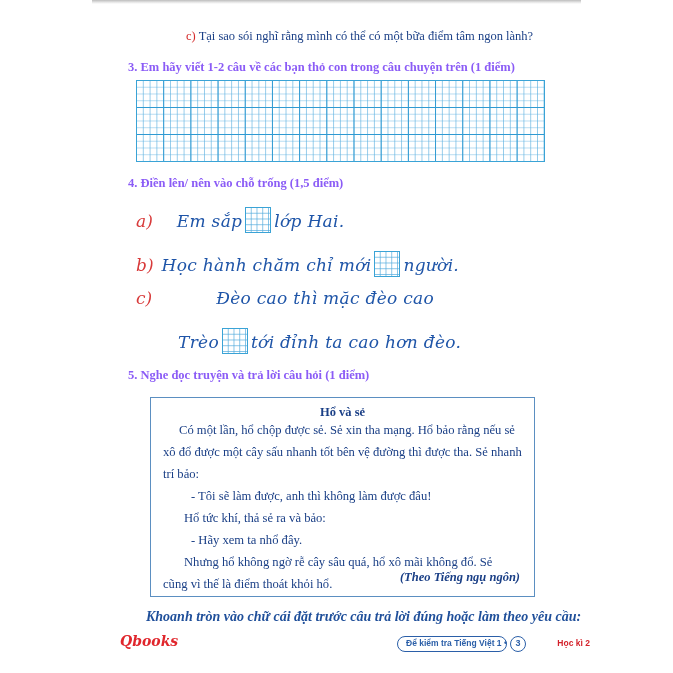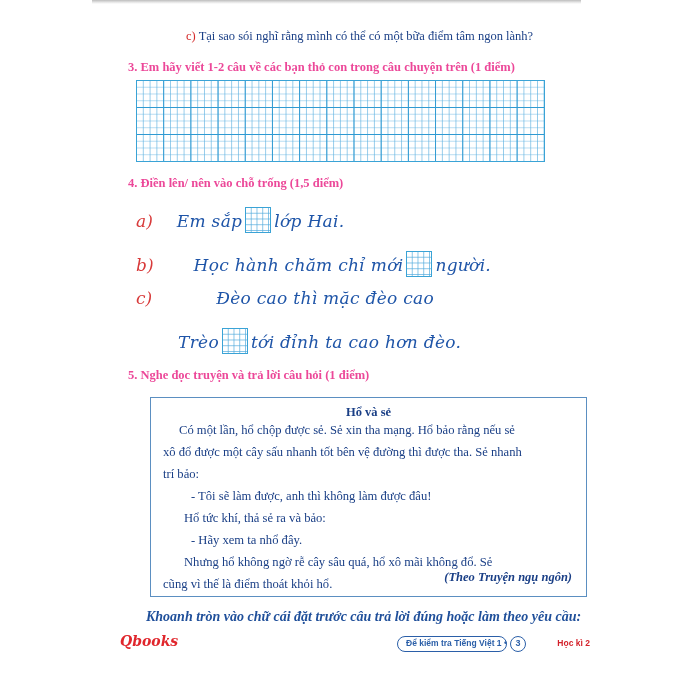--- a/index.html
+++ b/index.html
@@ -7,21 +7,21 @@
     width: 673px; height: 673px; background: #ffffff; position: relative; overflow: hidden;
     font-family: "Liberation Serif", "DejaVu Serif", serif;
   }
   .page-shadow {
     position: absolute; left: 92px; top: 0; width: 489px; height: 4px;
     background: linear-gradient(#bdbdbd, #e8e8e8 60%, #ffffff);
   }
   .abs { position: absolute; }
   .q-text { color: #1a3f86; font-size: 12.5px; white-space: nowrap; }
   .q-letter { color: #d42a2a; }
-  .section-title { color: #ec4899; font-weight: bold; font-size: 12.5px; white-space: nowrap; }
+  .section-title { color: #8b5cf6; font-weight: bold; font-size: 12.5px; white-space: nowrap; }
 
   
   .write-grid {
     position: absolute; left: 136px; top: 80px; width: 409px; height: 82px;
     border: 1.5px solid #3aa3d6; box-sizing: border-box;
     background-color: #fff;
     background-image:
       linear-gradient(to right, #2f9ad2 1.3px, transparent 1.3px),
       linear-gradient(to bottom, #2f9ad2 1.5px, transparent 1.5px),
       linear-gradient(to right, rgba(92,176,224,0.65) 1px, transparent 1px),
@@ -41,21 +41,21 @@
     border: 1.5px solid #3aa3d6; box-sizing: border-box;
     background-image:
       linear-gradient(to right, rgba(80,170,220,0.7) 1px, transparent 1px),
       linear-gradient(to bottom, rgba(80,170,220,0.7) 1px, transparent 1px);
     background-size: 5.75px 100%, 100% 5.75px;
     background-position: -1px 0, 0 -1px;
   }
 
   
   .story-box {
-    position: absolute; left: 150px; top: 397px; width: 437px; height: 200px;
+    position: absolute; left: 150px; top: 397px; width: 385px; height: 200px;
     border: 1.6px solid #5b8fc1; box-sizing: border-box;
   }
   .story-title { position: absolute; left: 0; width: 100%; top: 7px; text-align: center; font-weight: bold; color: #1a3f86; font-size: 12.5px; }
   .story-line { position: absolute; color: #1a3f86; font-size: 12.6px; white-space: nowrap; font-family: Liberation Serif, serif; }
   .story-source { position: absolute; right: 14px; top: 172px; font-weight: bold; font-style: italic; color: #1a3f86; font-size: 12.5px; }
 
   .instruction { color: #1f4f9a; font-weight: bold; font-style: italic; font-size: 14px; white-space: nowrap; }
 
   .logo { position: absolute; left: 120px; top: 633px; color: #e0262c; font-family: "DejaVu Serif", serif; font-style: italic; font-weight: bold; font-size: 14px; }
   .footer-pill {
@@ -86,21 +86,21 @@
 
 <div class="abs section-title" style="left:128px; top:176px;">4. Điền lên/ nên  vào chỗ trống (1,5 điểm)</div>
 
 <div class="abs" style="left:136px; top:207px;text-align:right;">
   <span class="c-label">a)</span>
   <span class="cursive" style="margin-left:20px;">Em sắp</span><span class="blank-box"></span><span class="cursive">lớp Hai.</span>
 </div>
 
 <div class="abs" style="left:136px; top:251px;">
   <span class="c-label">b)</span>
-  <span class="cursive" style="margin-left:36px;">Học hành chăm chỉ mới</span><span class="blank-box"></span><span class="cursive">người.</span>
+  <span class="cursive" style="margin-left:4px;">Học hành chăm chỉ mới</span><span class="blank-box"></span><span class="cursive">người.</span>
 </div>
 
 <div class="abs" style="left:136px; top:288px;">
   <span class="c-label">c)</span>
   <span class="cursive" style="margin-left:60px;margin-top:6px;">Đèo cao thì mặc đèo cao</span>
 </div>
 <div class="abs" style="left:178px; top:328px;">
   <span class="cursive">Trèo</span><span class="blank-box"></span><span class="cursive">tới đỉnh ta cao hơn đèo.</span>
 </div>
 
@@ -109,21 +109,21 @@
 <div class="story-box">
   <div class="story-title">Hổ và sẻ</div>
   <div class="story-line" style="left:28px; top:25px;">Có một lần, hổ chộp được sẻ. Sẻ xin tha mạng. Hổ bảo rằng nếu sẻ</div>
   <div class="story-line" style="left:12px; top:47px;">xô đổ được một cây sấu nhanh tốt bên vệ đường thì được tha. Sẻ nhanh</div>
   <div class="story-line" style="left:12px; top:69px;">trí bảo:</div>
   <div class="story-line" style="left:40px; top:91px;">- Tôi sẽ làm được, anh thì không làm được đâu!</div>
   <div class="story-line" style="left:33px; top:113px;">Hổ tức khí, thả sẻ ra và bảo:</div>
   <div class="story-line" style="left:40px; top:135px;">- Hãy xem ta nhổ đây.</div>
   <div class="story-line" style="left:33px; top:157px;">Nhưng hổ không ngờ rễ cây sâu quá, hổ xô mãi không đổ.  Sẻ</div>
   <div class="story-line" style="left:12px; top:179px;">cũng vì thế là điểm thoát khỏi hổ.</div>
-  <div class="story-source">(Theo Truyện ngụ ngôn)</div>
+  <div class="story-source">(Theo Tiếng ngụ ngôn)</div>
 </div>
 
 <div class="abs instruction" style="left:146px; top:609px;">Khoanh tròn vào chữ cái đặt trước câu trả lời đúng hoặc làm theo yêu cầu:</div>
 
 <div class="logo">Qbooks</div>
 <div class="footer-pill">
   <span>Để kiểm tra Tiếng Việt 1 •</span>
   <span class="red">Học kì 2</span>
 </div>
 <div class="page-num">3</div>

